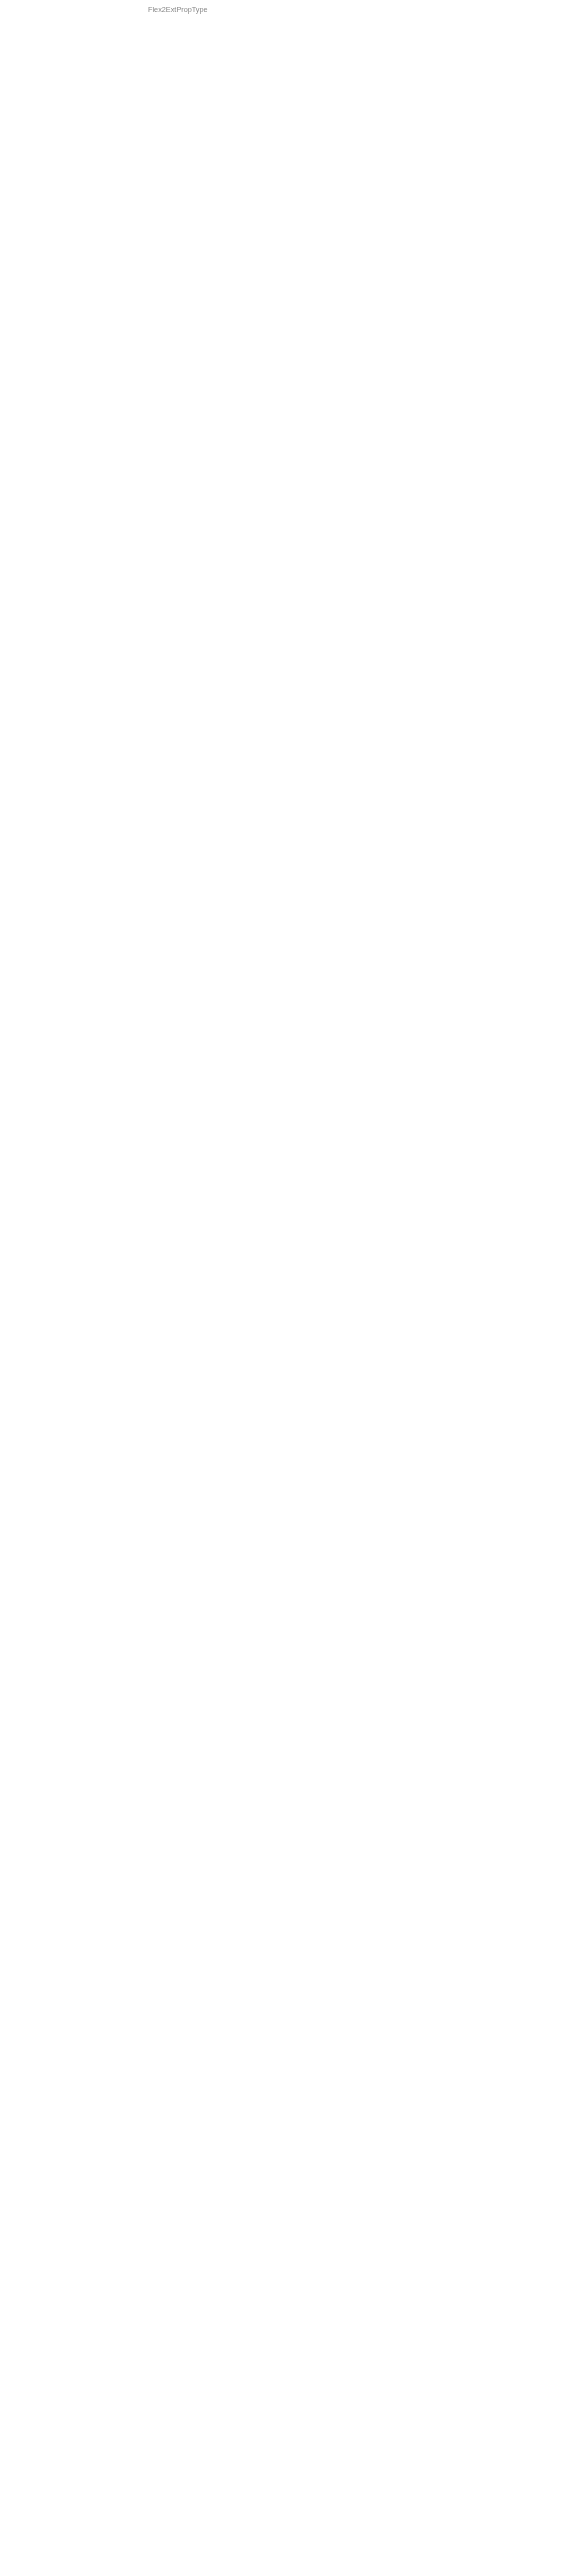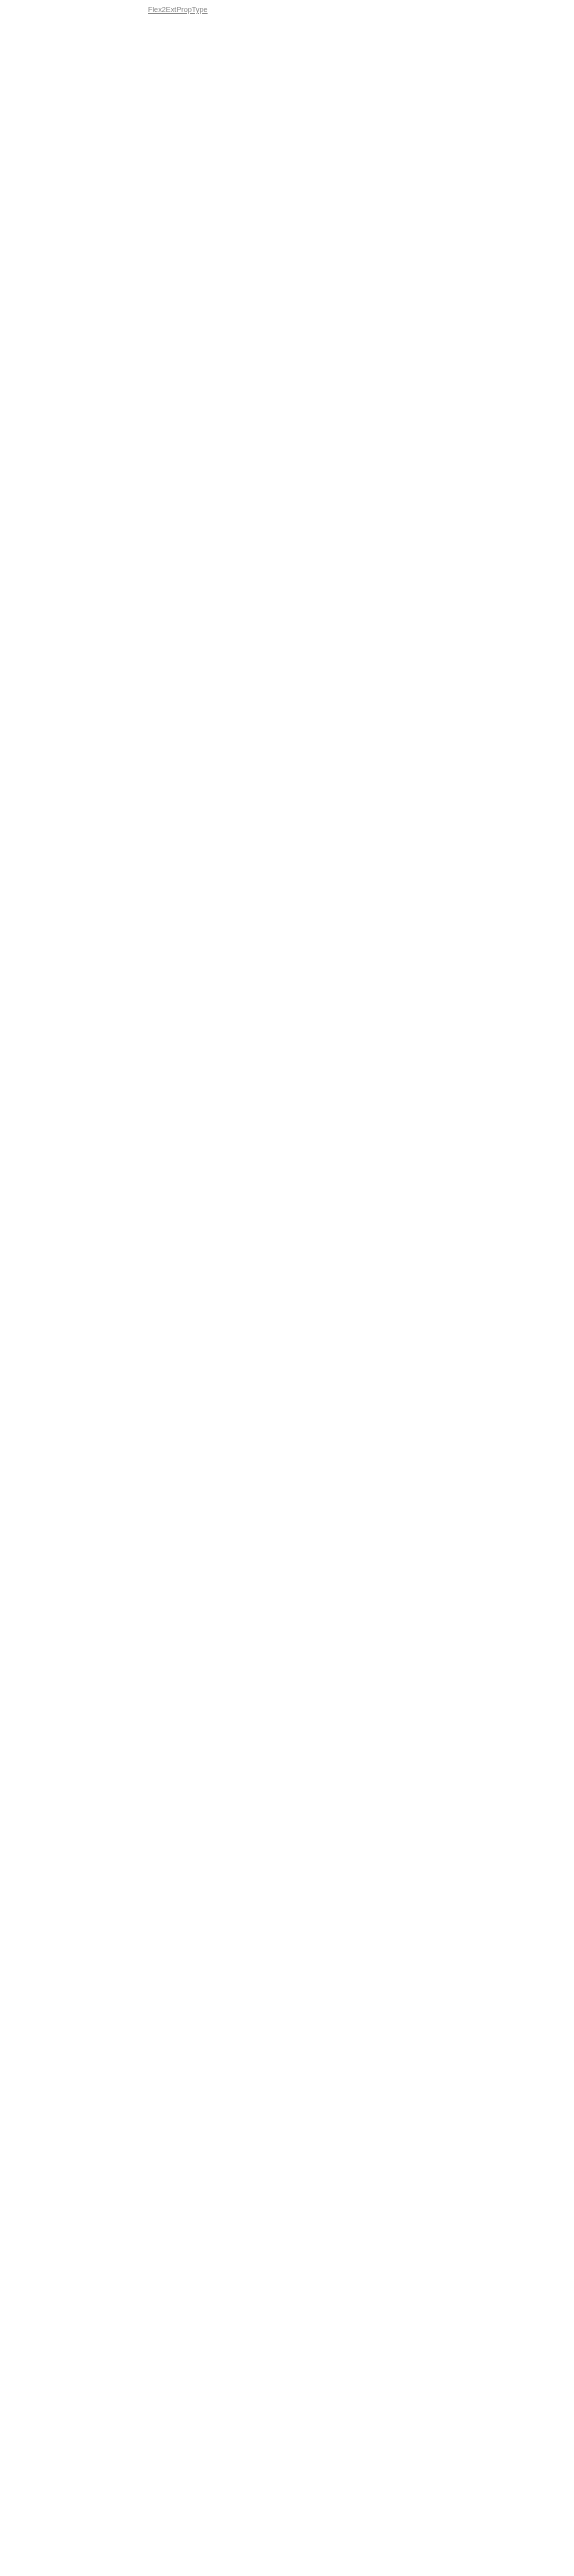--- a/index.html
+++ b/index.html
@@ -117,21 +117,21 @@
   }
   .plus-btn {
     display:inline-block;border:0.8px solid #888;font-size:6.5px;
     line-height:5.7px;padding:0 0.8px;margin-left:1.6px;background:#fff;
   }
   .occurs { position:absolute; font-size:6.5px; color:#666; }
 </style>
 </head>
 <body>
 
-<div class="type-label" style="left:148px;top:4.9px;text-decoration:underline;">Flex2ExtPropType</div>
+<div class="type-label" style="left:148px;top:4.9px;">Flex2ExtPropType</div>
 
 <div class="root-box" style="left:9.8px;top:1296px;">conceptExtProperty</div>
 <div class="root-desc" style="left:9.8px;top:1314px;">Extension Property; the semantics are defined by the concept referenced by the rel attribute. The semantics of the Extension Property must have the same scope as the parent property.</div>
 
 <div class="connector-box" style="left:98px;top:2211px;width:26px;height:11.4px;">⊟⊞⊟</div>
 
 <div class="dash-container" style="left:148px;top:16.3px;width:120px;">
   <div class="attrs-header">▣ <span>attributes</span></div>
   <div id="attrs-list">
       <div class="attr-box"><span class="attr-name opt">id</span><div class="attr-desc">The local identifier of the property.</div></div>

